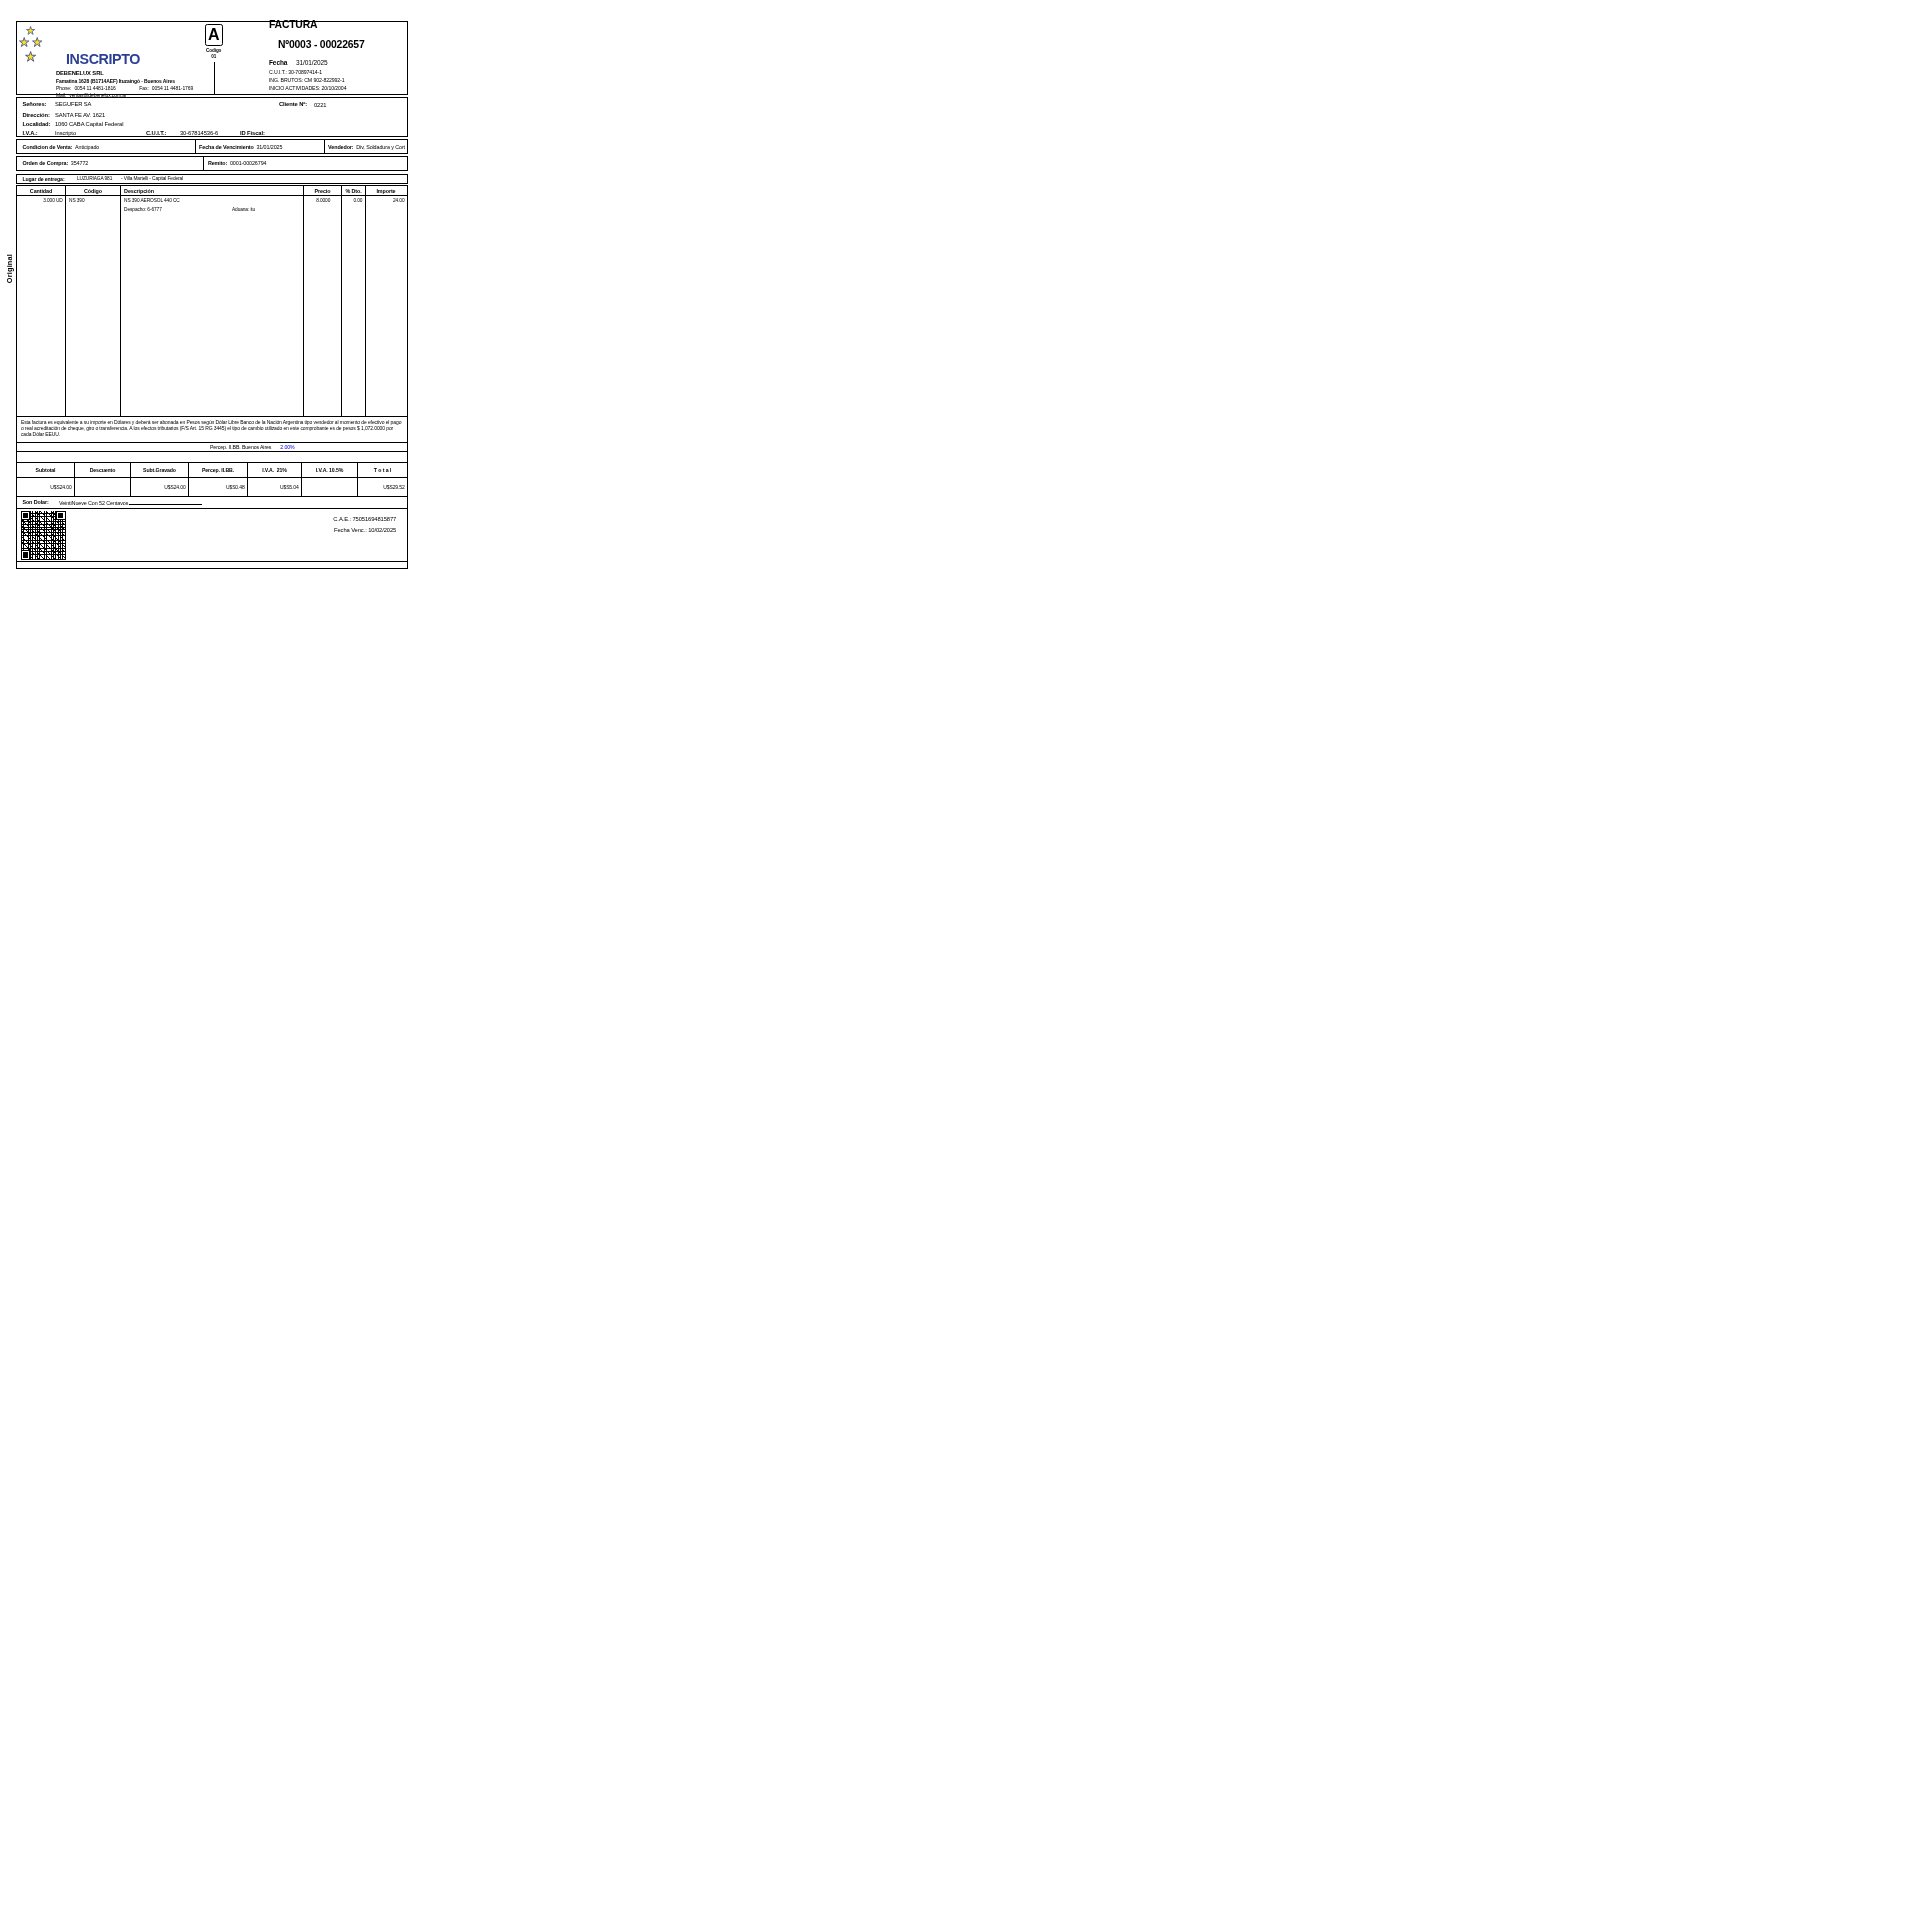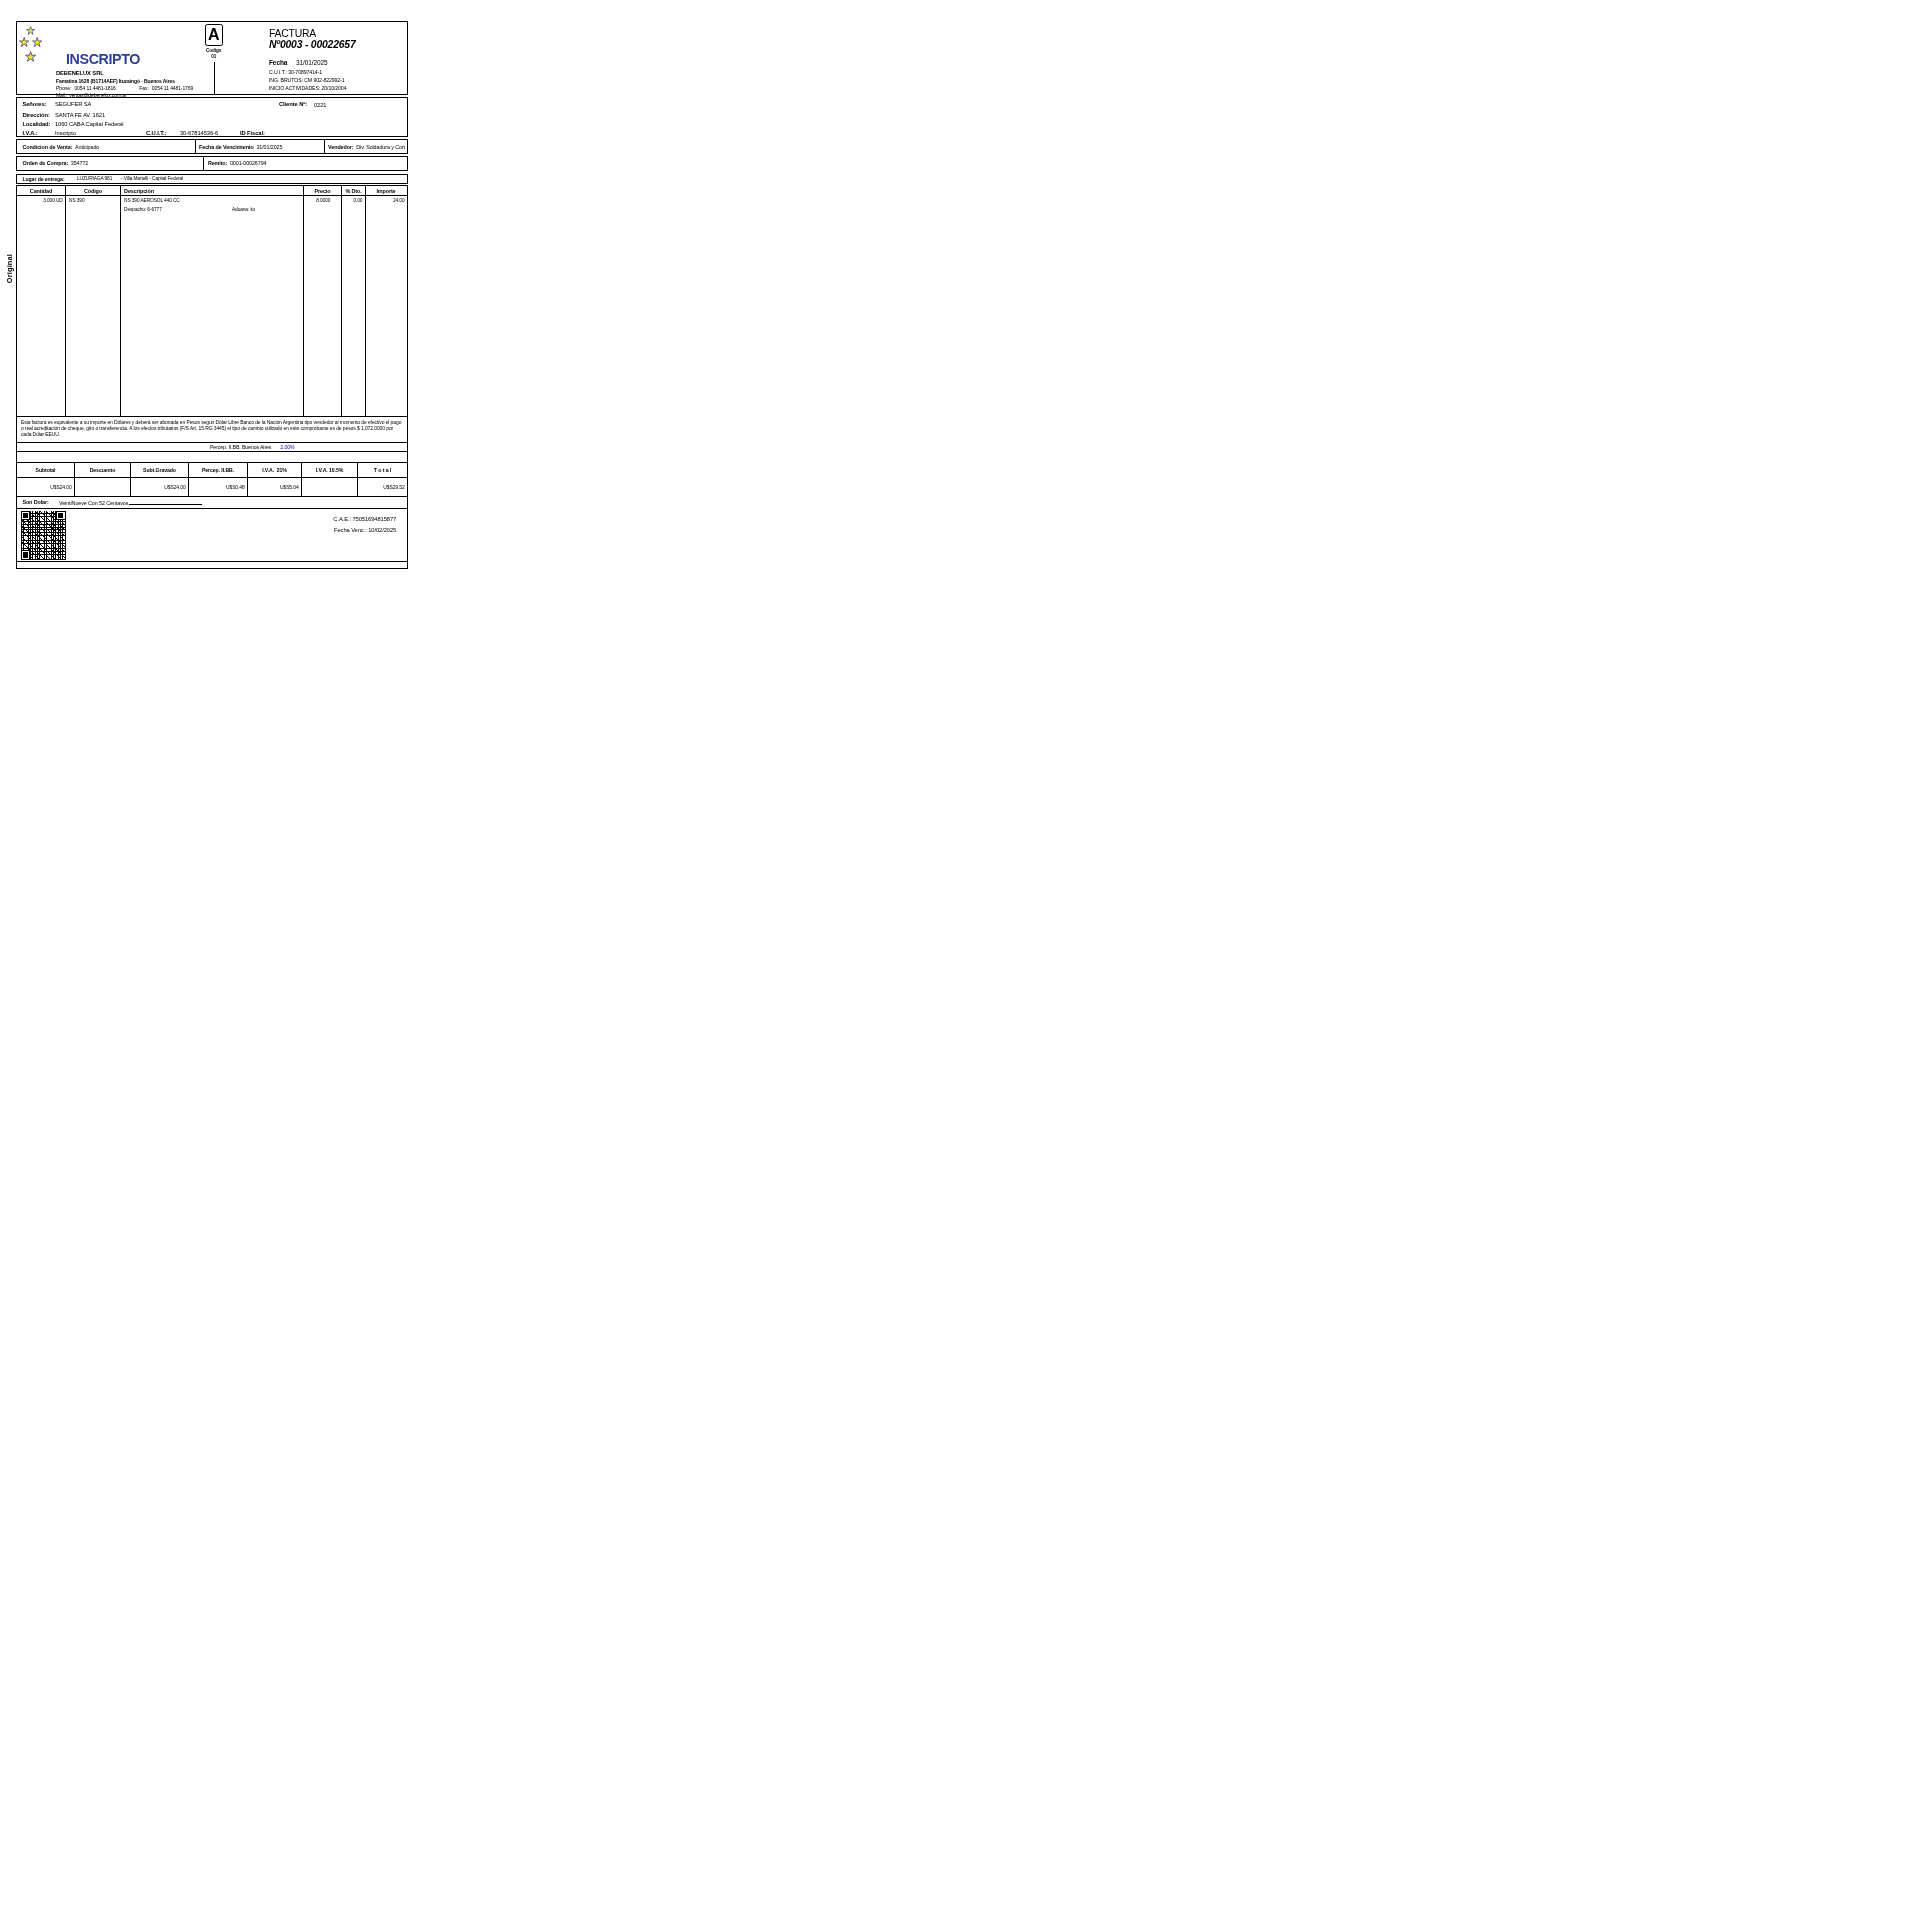--- a/index.html
+++ b/index.html
@@ -13,22 +13,22 @@
   .hdr{top:21px;height:74px;}
   .logo-word{left:49px;top:29px;font-size:14.3px;font-weight:bold;color:#2b3f96;letter-spacing:-0.4px;}
   .star{position:absolute;}
   .co-name{left:39px;top:48px;font-size:5.8px;font-weight:bold;}
   .co-addr{left:39px;top:56px;font-size:5px;font-weight:bold;}
   .co-line{left:39px;font-size:5px;}
   .co-iva{left:39px;top:86px;font-size:5.4px;font-weight:bold;}
   .abox{left:205px;top:24px;width:17.7px;height:22px;border:1.2px solid #000;border-radius:2.3px;box-sizing:border-box;text-align:center;font-size:16px;font-weight:bold;line-height:19.6px;}
   .codigo{left:201px;width:25.4px;text-align:center;font-size:4.6px;font-weight:bold;}
   .aline{left:214px;top:62px;width:0.8px;height:32px;background:#000;}
-  .fact-title{left:269px;top:28px;font-size:10.4px;font-weight:normal;letter-spacing:-0.2px;}
-  .fact-num{left:269px;top:39px;font-size:10.4px;font-weight:bold;letter-spacing:-0.2px;font-style:italic;}
+  .fact-title{left:269px;top:19px;font-size:10.4px;font-weight:bold;letter-spacing:-0.2px;}
+  .fact-num{left:278px;top:39px;font-size:10.4px;font-weight:bold;letter-spacing:-0.2px;}
   .fecha-row{left:269px;top:59px;font-size:6.5px;}
   .fecha-row .v{margin-left:7px;font-weight:normal;}
   .tax-line{left:269px;font-size:5.2px;}
 
   
   .cust{top:97px;height:40px;}
   .cust span{position:absolute;font-size:5.8px;white-space:nowrap;}
 
   
   .cond{top:139px;height:15px;display:flex;}

